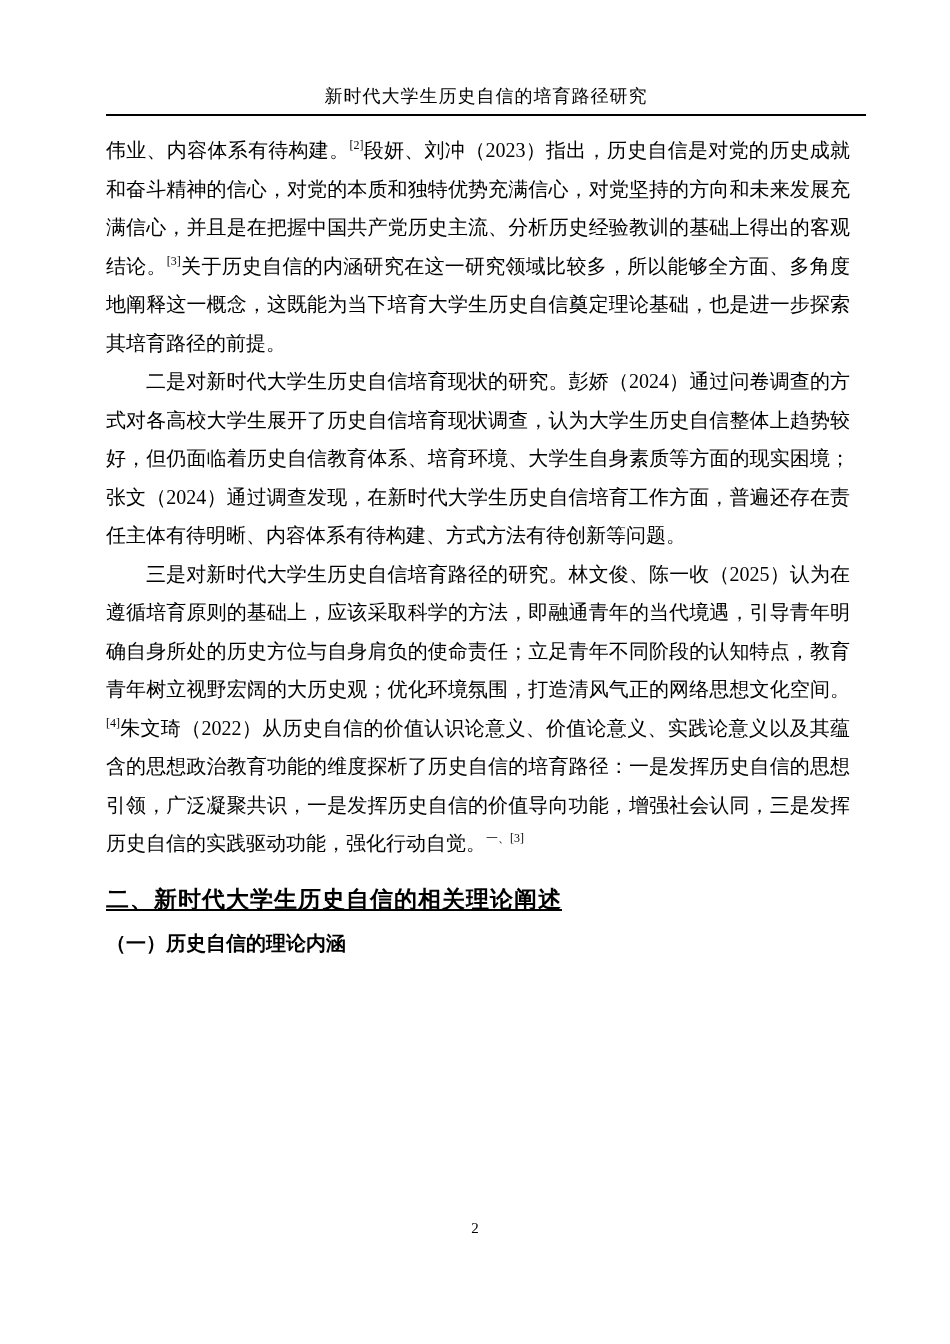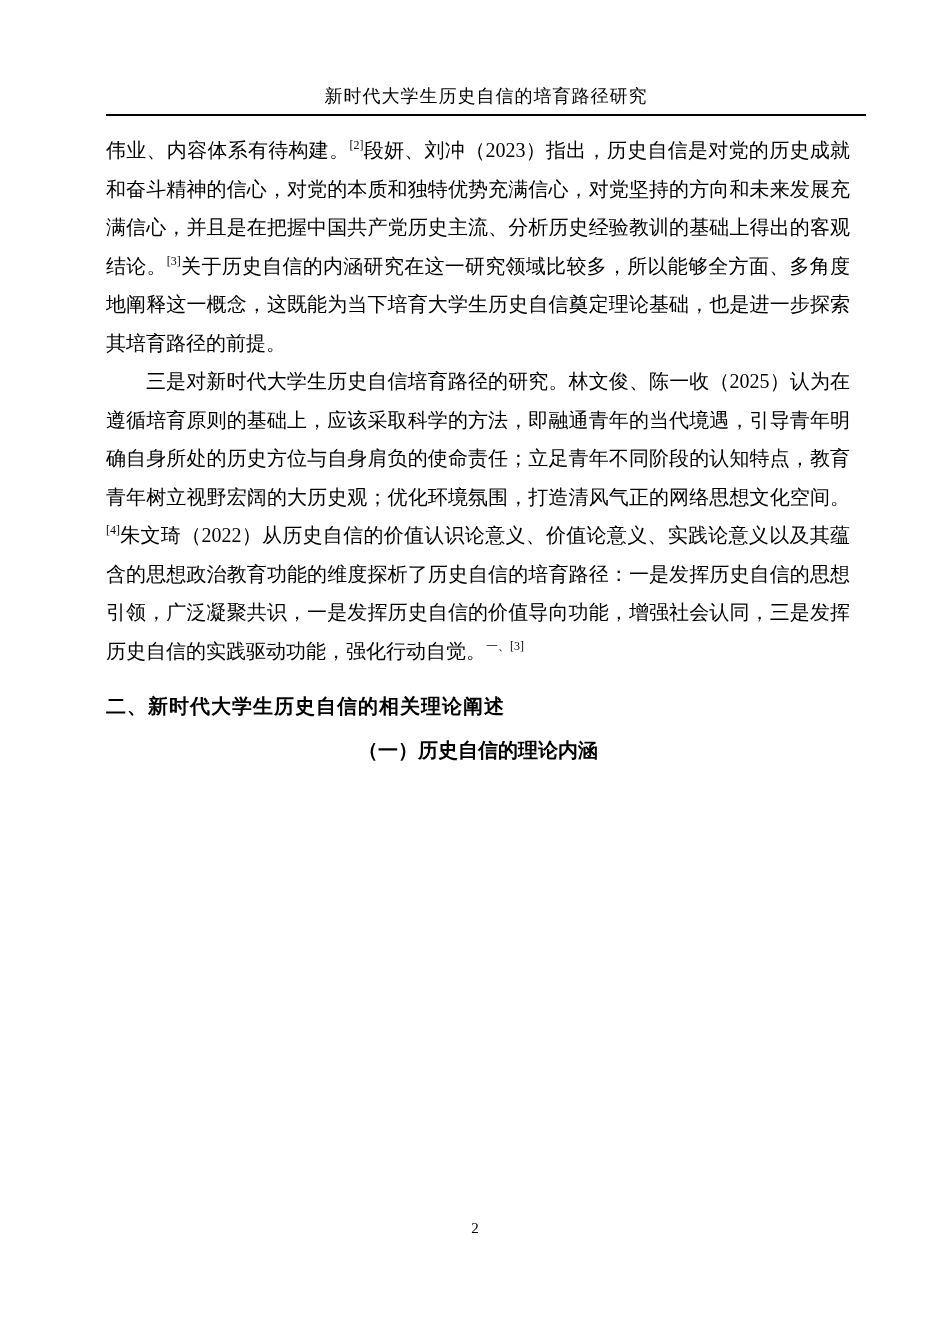--- a/index.html
+++ b/index.html
@@ -47,50 +47,51 @@
   .para.indent { text-indent: 2em; }
   .para sup {
     font-size: 12px;
     line-height: 0;
     vertical-align: super;
   }
   .h1 {
     margin: 18px 0 10px 0;
     font-family: "Liberation Sans", "DejaVu Sans", sans-serif;
     font-weight: bold;
-    font-size: 20px;
+    font-size: 23px;
     line-height: 36px;
     letter-spacing: 1px;
+    text-decoration: underline;
   }
   .h2 {
     margin: 10px 0 12px 0;
     font-family: "Liberation Sans", "DejaVu Sans", sans-serif;
     font-weight: bold;
     font-size: 20px;
     line-height: 32px;
-    text-align: center;
   }
   .page-number {
     position: absolute;
     top: 1218px;
     left: 0;
     width: 100%;
     text-align: center;
     font-size: 15px;
     line-height: 20px;
   }
 </style>
 </head>
 <body>
 
 <div class="page">
   <div class="running-header">新时代大学生历史自信的培育路径研究</div>
   <div class="header-rule"></div>
 
   <main class="body-area">
       <p class="para"><span>伟业、内容体系有待构建。</span><sup>[2]</sup><span>段妍、刘冲（2023）指出，历史自信是对党的历史成就和奋斗精神的信心，对党的本质和独特优势充满信心，对党坚持的方向和未来发展充满信心，并且是在把握中国共产党历史主流、分析历史经验教训的基础上得出的客观结论。</span><sup>[3]</sup><span>关于历史自信的内涵研究在这一研究领域比较多，所以能够全方面、多角度地阐释这一概念，这既能为当下培育大学生历史自信奠定理论基础，也是进一步探索其培育路径的前提。</span></p>
+      <p class="para indent"><span>二是对新时代大学生历史自信培育现状的研究。彭娇（2024）通过问卷调查的方式对各高校大学生展开了历史自信培育现状调查，认为大学生历史自信整体上趋势较好，但仍面临着历史自信教育体系、培育环境、大学生自身素质等方面的现实困境；张文（2024）通过调查发现，在新时代大学生历史自信培育工作方面，普遍还存在责任主体有待明晰、内容体系有待构建、方式方法有待创新等问题。</span></p>
       <p class="para indent"><span>三是对新时代大学生历史自信培育路径的研究。林文俊、陈一收（2025）认为在遵循培育原则的基础上，应该采取科学的方法，即融通青年的当代境遇，引导青年明确自身所处的历史方位与自身肩负的使命责任；立足青年不同阶段的认知特点，教育青年树立视野宏阔的大历史观；优化环境氛围，打造清风气正的网络思想文化空间。</span><sup>[4]</sup><span>朱文琦（2022）从历史自信的价值认识论意义、价值论意义、实践论意义以及其蕴含的思想政治教育功能的维度探析了历史自信的培育路径：一是发挥历史自信的思想引领，广泛凝聚共识，一是发挥历史自信的价值导向功能，增强社会认同，三是发挥历史自信的实践驱动功能，强化行动自觉。</span><sup>一、[3]</sup></p>
       <h2 class="h1">二、新时代大学生历史自信的相关理论阐述</h2>
       <h3 class="h2">（一）历史自信的理论内涵</h3>
     </main>
 
   <div class="page-number">2</div>
 </div>
 
 </body></html>

